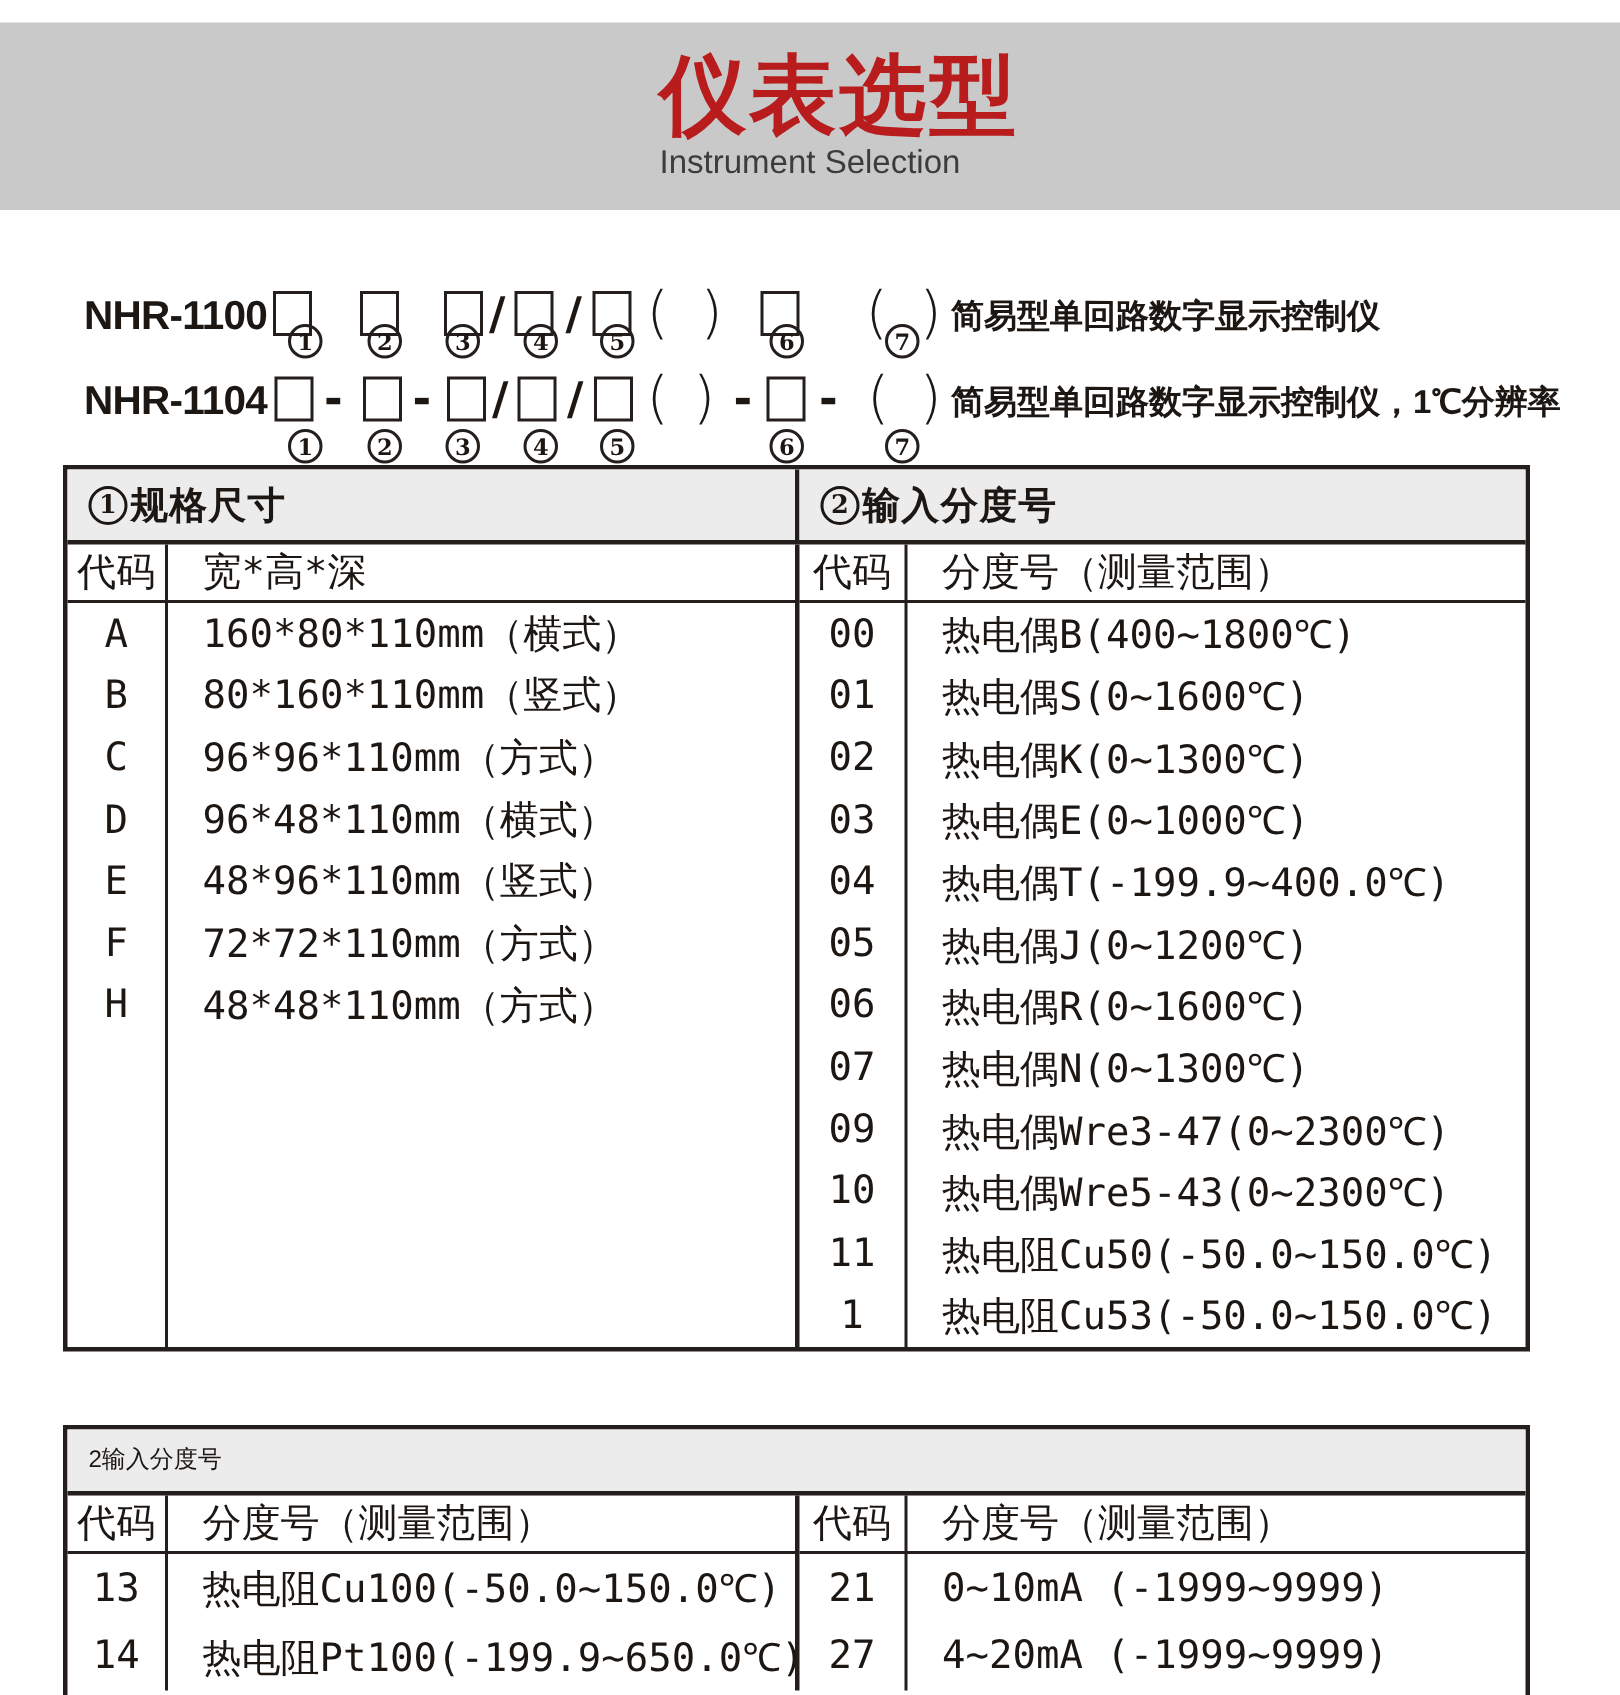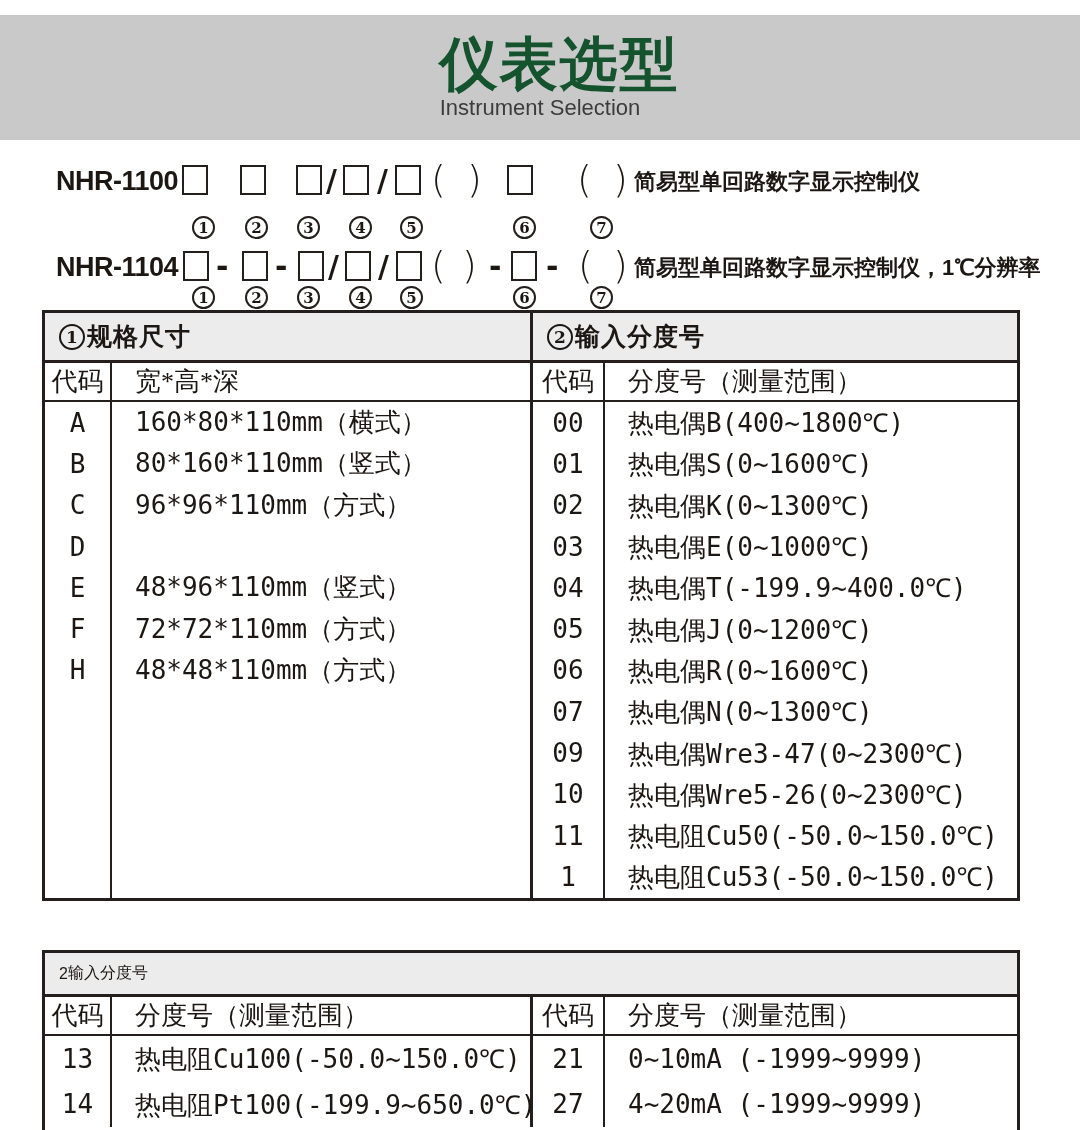--- a/index.html
+++ b/index.html
@@ -3,21 +3,21 @@
 <meta charset="utf-8">
 <style>
   * { margin:0; padding:0; box-sizing:border-box; }
   html,body { width:1080px; height:1130px; background:#ffffff; overflow:hidden;
               font-family:"Liberation Sans", sans-serif; color:#1c1713; }
 
   
   .band { position:absolute; left:0; top:15px; width:1080px; height:125px;
           background:#c9c9c9; text-align:center; }
   .band-title { margin-top:18px; font-size:58px; font-weight:bold; letter-spacing:2px;
-                line-height:62px; color:#14532d;padding-left:39px; }
+                line-height:62px; color:#b91c1c;padding-left:39px; }
   .band-sub   { font-size:22px; color:#3c3c3c; line-height:26px; }
 
   
   .mline { position:absolute; left:0; width:1080px; height:34px; }
   .mline > span, .mline > i { position:absolute; top:0; }
   .m-name { font-size:27px; font-weight:bold; letter-spacing:-0.5px; line-height:32px; }
   .mbox  { width:26px; height:30px; border:2.5px solid #241f1c; display:inline-block; }
   .msep  { font-size:30px; font-weight:600; line-height:31px; font-style:normal;
            font-family:"DejaVu Sans", sans-serif; }
   .mpar  { font-size:38px; font-weight:300; line-height:34px; top:-3px !important;
@@ -41,42 +41,42 @@
   .panels { display:flex; align-items:stretch; }
   .panel { position:relative; }
   .panel-l { width:488px; border-right:3px solid #241f1c; }
   .panel-r { flex:1; }
   .panel-l::before { content:""; position:absolute; left:65px; top:0; bottom:0;
                      width:2px; background:#241f1c; }
   .panel-r::before { content:""; position:absolute; left:70px; top:0; bottom:0;
                      width:2px; background:#241f1c; }
   .trow { display:flex; align-items:center;
           font-family:"DejaVu Sans Mono","Liberation Mono", monospace; font-size:26px; }
-  .colhdr { height:39px; border-bottom:2.5px solid #241f1c;font-family:Liberation Serif, serif; }
+  .colhdr { height:39px; border-bottom:2.5px solid #241f1c; }
   .code { flex:0 0 auto; text-align:center; }
   .panel-l .code { width:65px; }
   .panel-r .code { width:70px; }
   .val { padding-left:25px; white-space:nowrap; }
   .t1row { height:41.3px; }
   .t2row { height:45.5px; }
   .filler { flex:1; }
   .body-l { display:flex; flex-direction:column; }
 
   .t2-sec { background:#ececec; height:44px; display:flex; align-items:center;
             padding-left:14px; border-bottom:3px solid #241f1c; }
 </style>
 </head>
 <body>
 
 <div class="band">
   <div class="band-title">仪表选型</div>
   <div class="band-sub">Instrument Selection</div>
 </div>
 
-<div class="mline" style="top:165px;">
+<div class="mline" style="top:194px;">
   <span class="m-name" style="left:56px;">NHR-1100</span>
   <i class="mbox" style="left:182px;"></i>
   <i class="mbox" style="left:240px;"></i>
   <i class="mbox" style="left:296px;"></i>
   <i class="msep" style="left:326px;">/</i>
   <i class="mbox" style="left:343px;"></i>
   <i class="msep" style="left:377px;">/</i>
   <i class="mbox" style="left:395px;"></i>
   <i class="msep mpar" style="left:431px;">(</i>
   <i class="msep mpar" style="left:467px;">)</i>
@@ -149,20 +149,21 @@
       <div class="trow t1row">
         <span class="code">B</span>
         <span class="val">80*160*110mm（竖式）</span>
       </div>
       <div class="trow t1row">
         <span class="code">C</span>
         <span class="val">96*96*110mm（方式）</span>
       </div>
       <div class="trow t1row">
         <span class="code">D</span>
+        <span class="val">96*48*110mm（横式）</span>
       </div>
       <div class="trow t1row">
         <span class="code">E</span>
         <span class="val">48*96*110mm（竖式）</span>
       </div>
       <div class="trow t1row">
         <span class="code">F</span>
         <span class="val">72*72*110mm（方式）</span>
       </div>
       <div class="trow t1row">
@@ -207,21 +208,21 @@
       <div class="trow t1row">
         <span class="code">07</span>
         <span class="val">热电偶N(0~1300℃)</span>
       </div>
       <div class="trow t1row">
         <span class="code">09</span>
         <span class="val">热电偶Wre3-47(0~2300℃)</span>
       </div>
       <div class="trow t1row">
         <span class="code">10</span>
-        <span class="val">热电偶Wre5-26(0~2300℃)</span>
+        <span class="val">热电偶Wre5-43(0~2300℃)</span>
       </div>
       <div class="trow t1row">
         <span class="code">11</span>
         <span class="val">热电阻Cu50(-50.0~150.0℃)</span>
       </div>
       <div class="trow t1row">
         <span class="code">1</span>
         <span class="val">热电阻Cu53(-50.0~150.0℃)</span>
       </div>
     </div>

